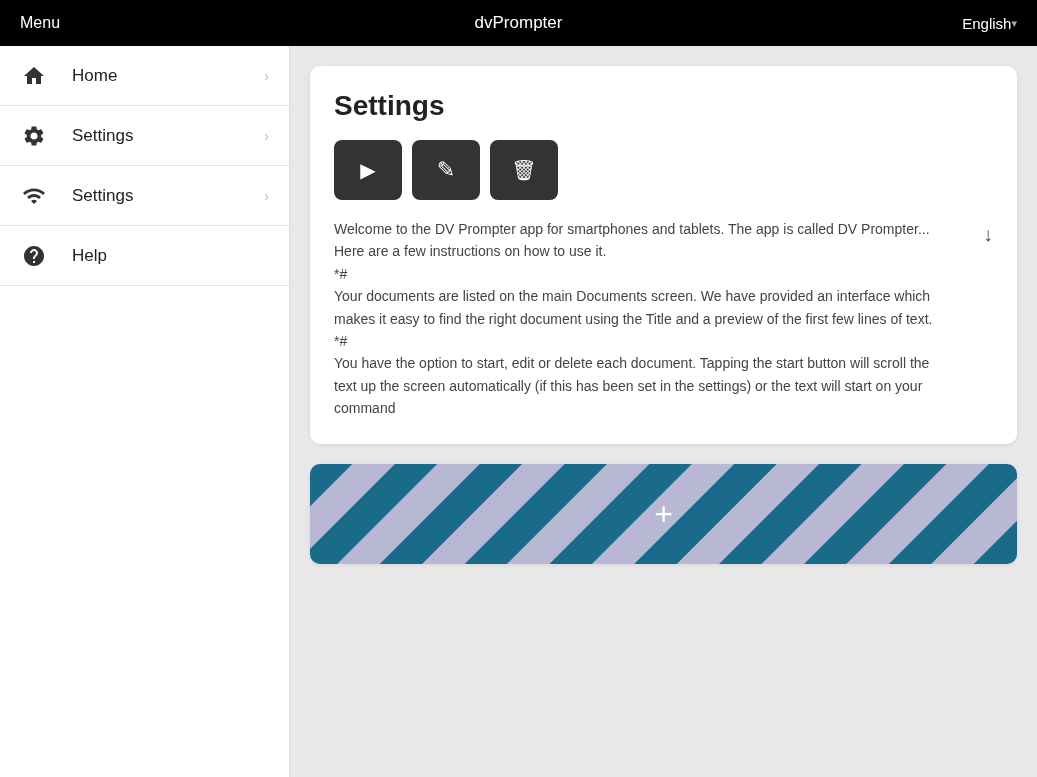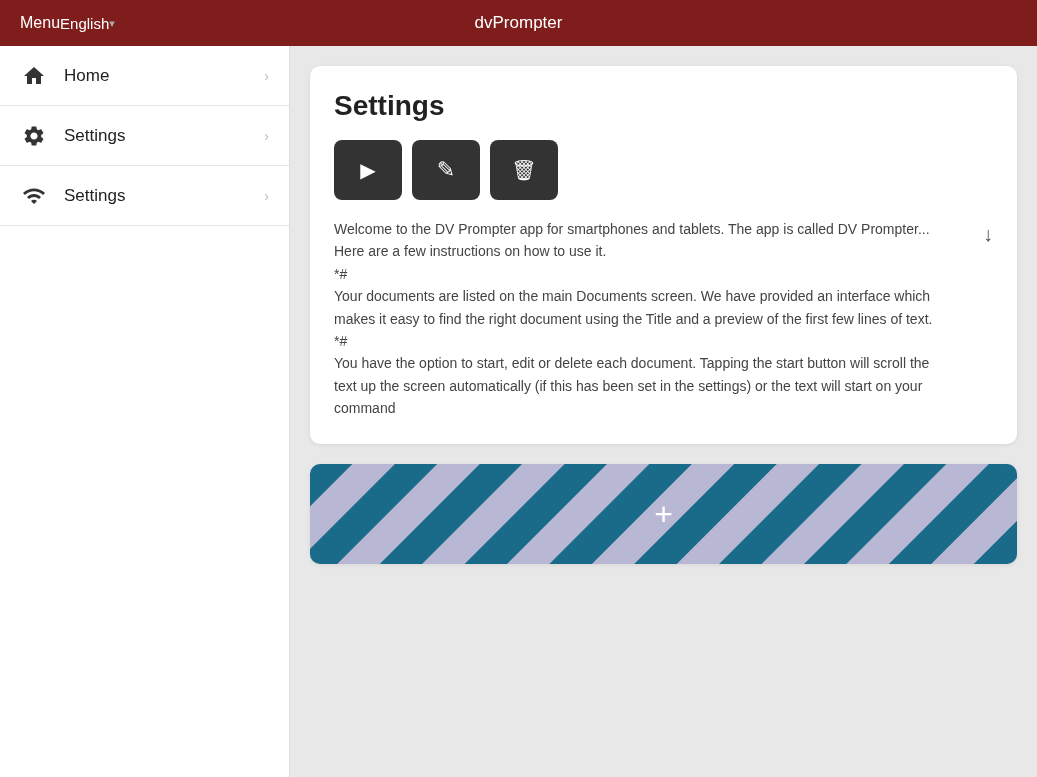--- a/index.html
+++ b/index.html
@@ -1,24 +1,24 @@
 <!DOCTYPE html>
 <html><head>
   <meta charset="utf-8">
   <style>
     * { margin: 0; padding: 0; box-sizing: border-box; }
     body { font-family: -apple-system, BlinkMacSystemFont, 'Segoe UI', sans-serif; background: #e8e8e8; display: flex; flex-direction: column; width: 1037px; height: 777px; overflow: hidden; }
 
     
     .topbar {
-      background: #7f1d1d;
+      background: #000000;
       height: 46px;
       display: flex;
       align-items: center;
-      justify-content: flex-start;
+      justify-content: space-between;
       padding: 0 20px;
       flex-shrink: 0;
     }
     .topbar-menu {
       color: #fff;
       font-size: 16px;
       font-weight: 500;
     }
     .topbar-title {
       color: #fff;
@@ -59,21 +59,21 @@
       align-items: center;
       padding: 0 20px;
       height: 60px;
       border-bottom: 1px solid #e5e5e5;
       cursor: pointer;
       justify-content: space-between;
     }
     .sidebar-item-left {
       display: flex;
       align-items: center;
-      gap: 16px;
+      gap: 24px;
     }
     .sidebar-icon {
       width: 28px;
       height: 28px;
       display: flex;
       align-items: center;
       justify-content: center;
       color: #333;
       font-size: 22px;
     }
@@ -237,20 +237,30 @@
         <div class="sidebar-icon">
           <svg width="24" height="24" viewBox="0 0 24 24" fill="#333">
             <path d="M1 9l2 2c4.97-4.97 13.03-4.97 18 0l2-2C16.93 2.93 7.08 2.93 1 9zm8 8l3 3 3-3c-1.65-1.66-4.34-1.66-6 0zm-4-4l2 2c2.76-2.76 7.24-2.76 10 0l2-2C15.14 9.14 8.87 9.14 5 13z"></path>
           </svg>
         </div>
         <span class="sidebar-label">Settings</span>
       </div>
       <span class="sidebar-chevron">›</span>
     </div>
 
+    <div class="sidebar-item">
+      <div class="sidebar-item-left">
+        <div class="sidebar-icon">
+          <svg width="24" height="24" viewBox="0 0 24 24" fill="#333">
+            <path d="M12 2C6.48 2 2 6.48 2 12s4.48 10 10 10 10-4.48 10-10S17.52 2 12 2zm1 17h-2v-2h2v2zm2.07-7.75l-.9.92C13.45 12.9 13 13.5 13 15h-2v-.5c0-1.1.45-2.1 1.17-2.83l1.24-1.26c.37-.36.59-.86.59-1.41 0-1.1-.9-2-2-2s-2 .9-2 2H8c0-2.21 1.79-4 4-4s4 1.79 4 4c0 .88-.36 1.68-.93 2.25z"></path>
+          </svg>
+        </div>
+        <span class="sidebar-label">Help</span>
+      </div>
+    </div>
 
   </nav>
 
   <div class="content">
 
     <div class="card">
       <h1 class="welcome-title">Settings</h1>
 
       <div class="action-buttons">
         <button class="action-btn">

